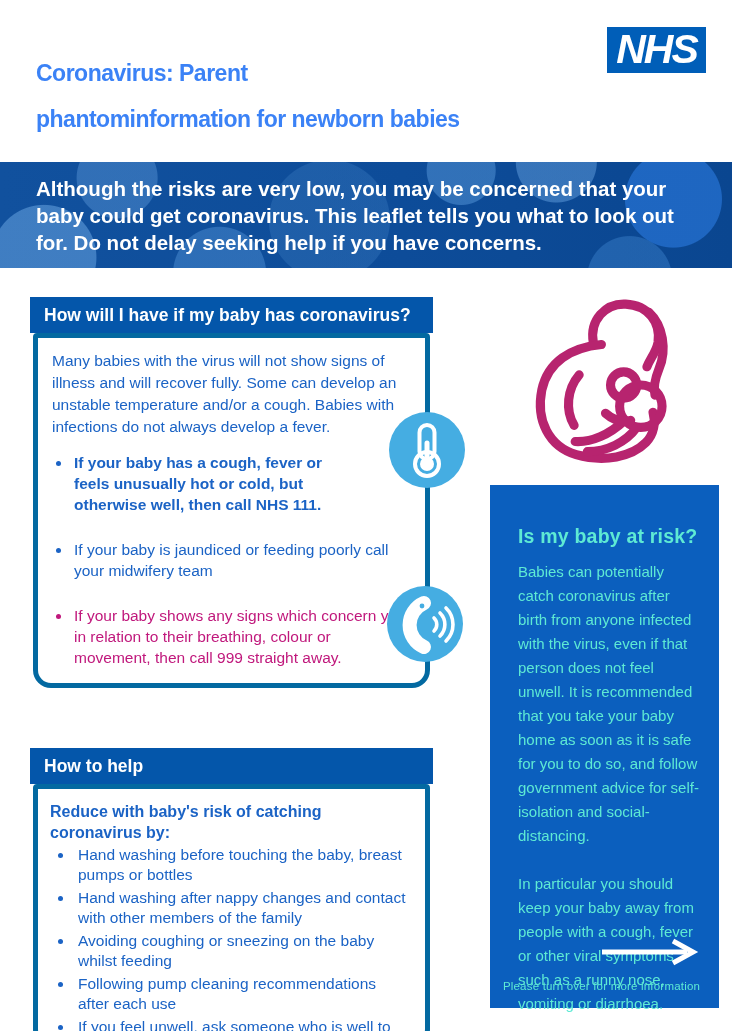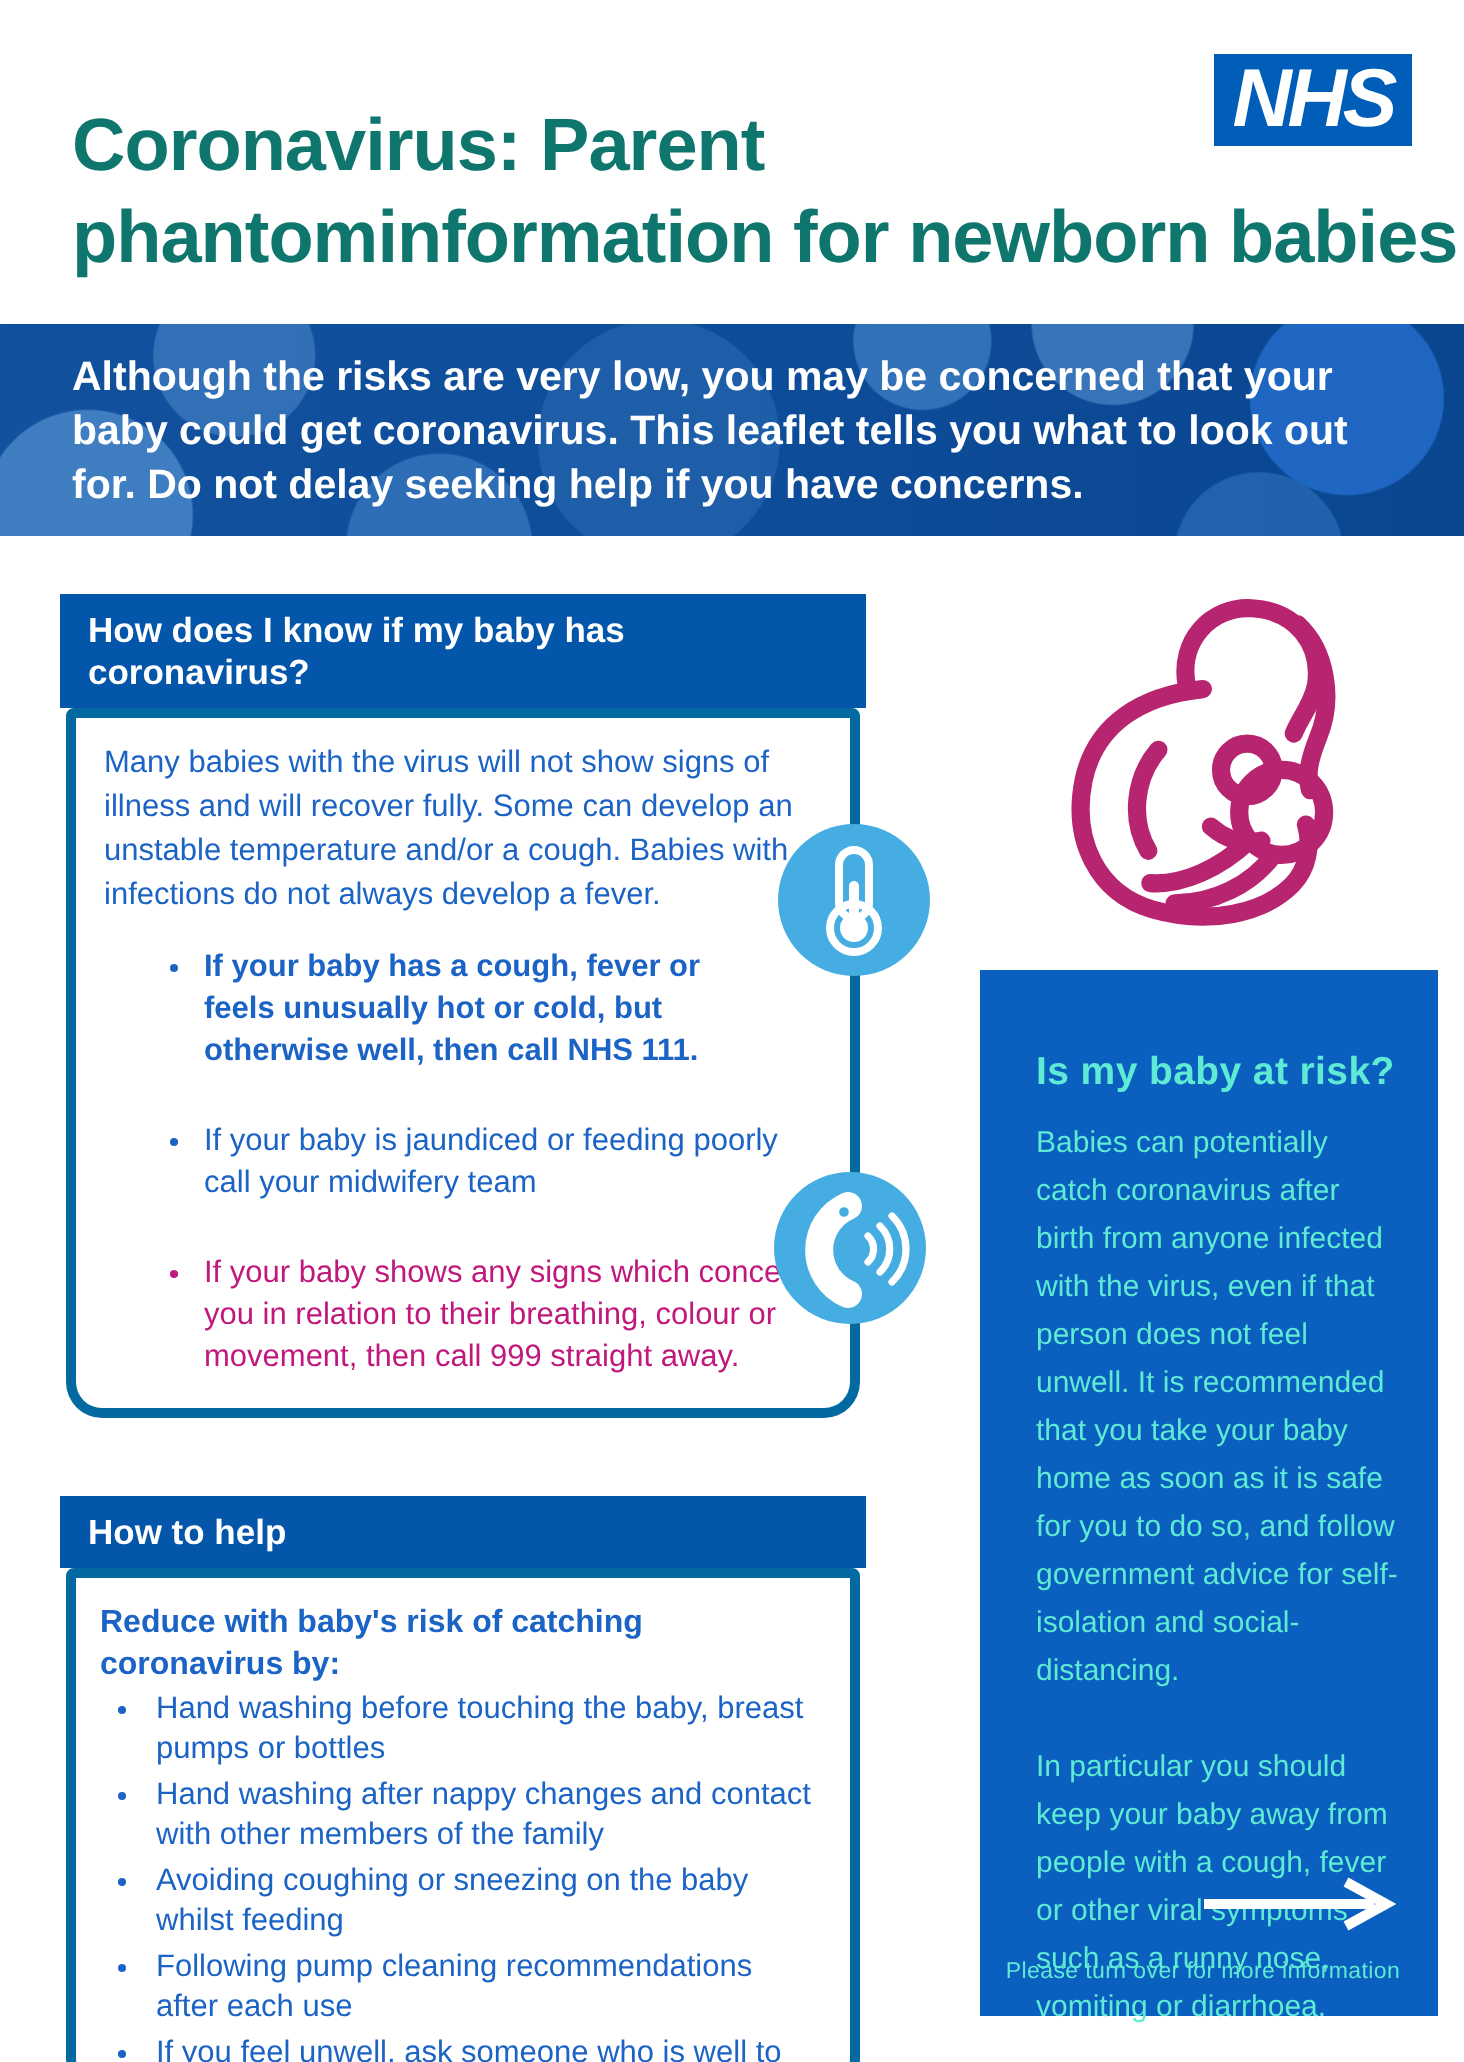--- a/index.html
+++ b/index.html
@@ -8,22 +8,22 @@
     font-family:"Liberation Sans",sans-serif;overflow:hidden;
   }
   
   .nhs-logo{
     position:absolute;left:607px;top:27px;width:99px;height:46px;background:#005EB8;
     color:#fff;font-weight:bold;font-style:italic;font-size:41px;line-height:44px;
     text-align:center;letter-spacing:-2px;
   }
   
   .title{
-    position:absolute;left:36px;top:50px;margin:0;color:#0f766e;font-weight:bold;
-    font-size:37px;line-height:46px;letter-spacing:-0.5px;
+    position:absolute;left:36px;top:50px;margin:0;color:#3b82f6;font-weight:bold;
+    font-size:23px;line-height:46px;letter-spacing:-0.5px;
   }
   
   .banner{
     position:absolute;left:0;top:162px;width:732px;height:106px;
     background:
       radial-gradient(circle at 6% 90%, rgba(110,170,230,.50) 0 52px, rgba(110,170,230,0) 53px),
       radial-gradient(circle at 16% 15%, rgba(90,150,215,.45) 0 40px, rgba(90,150,215,0) 41px),
       radial-gradient(circle at 30% 105%, rgba(70,135,205,.55) 0 46px, rgba(70,135,205,0) 47px),
       radial-gradient(circle at 45% 55%, rgba(55,120,190,.40) 0 60px, rgba(55,120,190,0) 61px),
       radial-gradient(circle at 63% 8%, rgba(95,160,225,.45) 0 34px, rgba(95,160,225,0) 35px),
@@ -46,21 +46,21 @@
     box-sizing:border-box;padding:10px 14px 8px 12px;overflow:hidden;
   }
   .know-box{top:297px;}
   .know-box .box-body{height:355px;}
   .help-box{top:748px;}
   .help-box .box-body{height:263px;}
   .blue-text{color:#1b63c5;}
   .magenta-text{color:#c0187c;}
   .know-box p.intro{margin:2px 2px 0;font-size:15.5px;line-height:22px;}
   .know-box ul{margin:14px 0 0;padding:0 0 0 22px;}
-  .know-box li{font-size:15.5px;line-height:21px;margin-bottom:24px;padding-left:2px;margin-left:28px;}
+  .know-box li{font-size:15.5px;line-height:21px;margin-bottom:24px;padding-left:2px;}
   .know-box li.b-bold{font-weight:bold;margin-right:60px;}
   .help-box p.intro{margin:2px 0 2px;font-size:16px;font-weight:bold;line-height:21px;}
   .help-box ul{margin:2px 0 0;padding:0 0 0 24px;}
   .help-box li{font-size:15.5px;line-height:20px;margin-bottom:3px;padding-left:4px;}
   
   .circle-icon{
     position:absolute;width:76px;height:76px;border-radius:50%;background:#45ade2;
     display:flex;align-items:center;justify-content:center;
   }
   .thermo{left:389px;top:412px;}
@@ -88,21 +88,21 @@
   <div class="nhs-logo">NHS</div>
 
   <h1 class="title"><span>Coronavirus: Parent</span><br>
 phantom<span>information for newborn babies</span></h1>
 
   <div class="banner">
     <div class="banner-text">Although the risks are very low, you may be concerned that your baby could get coronavirus. This leaflet tells you what to look out for. Do not delay seeking help if you have concerns.</div>
   </div>
 
   <div class="info-box know-box">
-    <div class="box-header">How does I know if my baby has coronavirus?</div>
+    <div class="box-header">How will I have if my baby has coronavirus?</div>
     <div class="box-body">
       <p class="intro blue-text">Many babies with the virus will not show signs of illness and will recover fully. Some can develop an unstable temperature and/or a cough. Babies with infections do not always develop a fever.</p>
       <ul>
         <li class="b-bold blue-text">If your baby has a cough, fever or feels unusually hot or cold, but otherwise well, then call NHS 111.</li>
         <li class="blue-text">If your baby is jaundiced or feeding poorly call your midwifery team</li>
         <li class="magenta-text">If your baby shows any signs which concern you in relation to their breathing, colour or movement, then call 999 straight away.</li>
       </ul>
 
     </div>
   </div>

